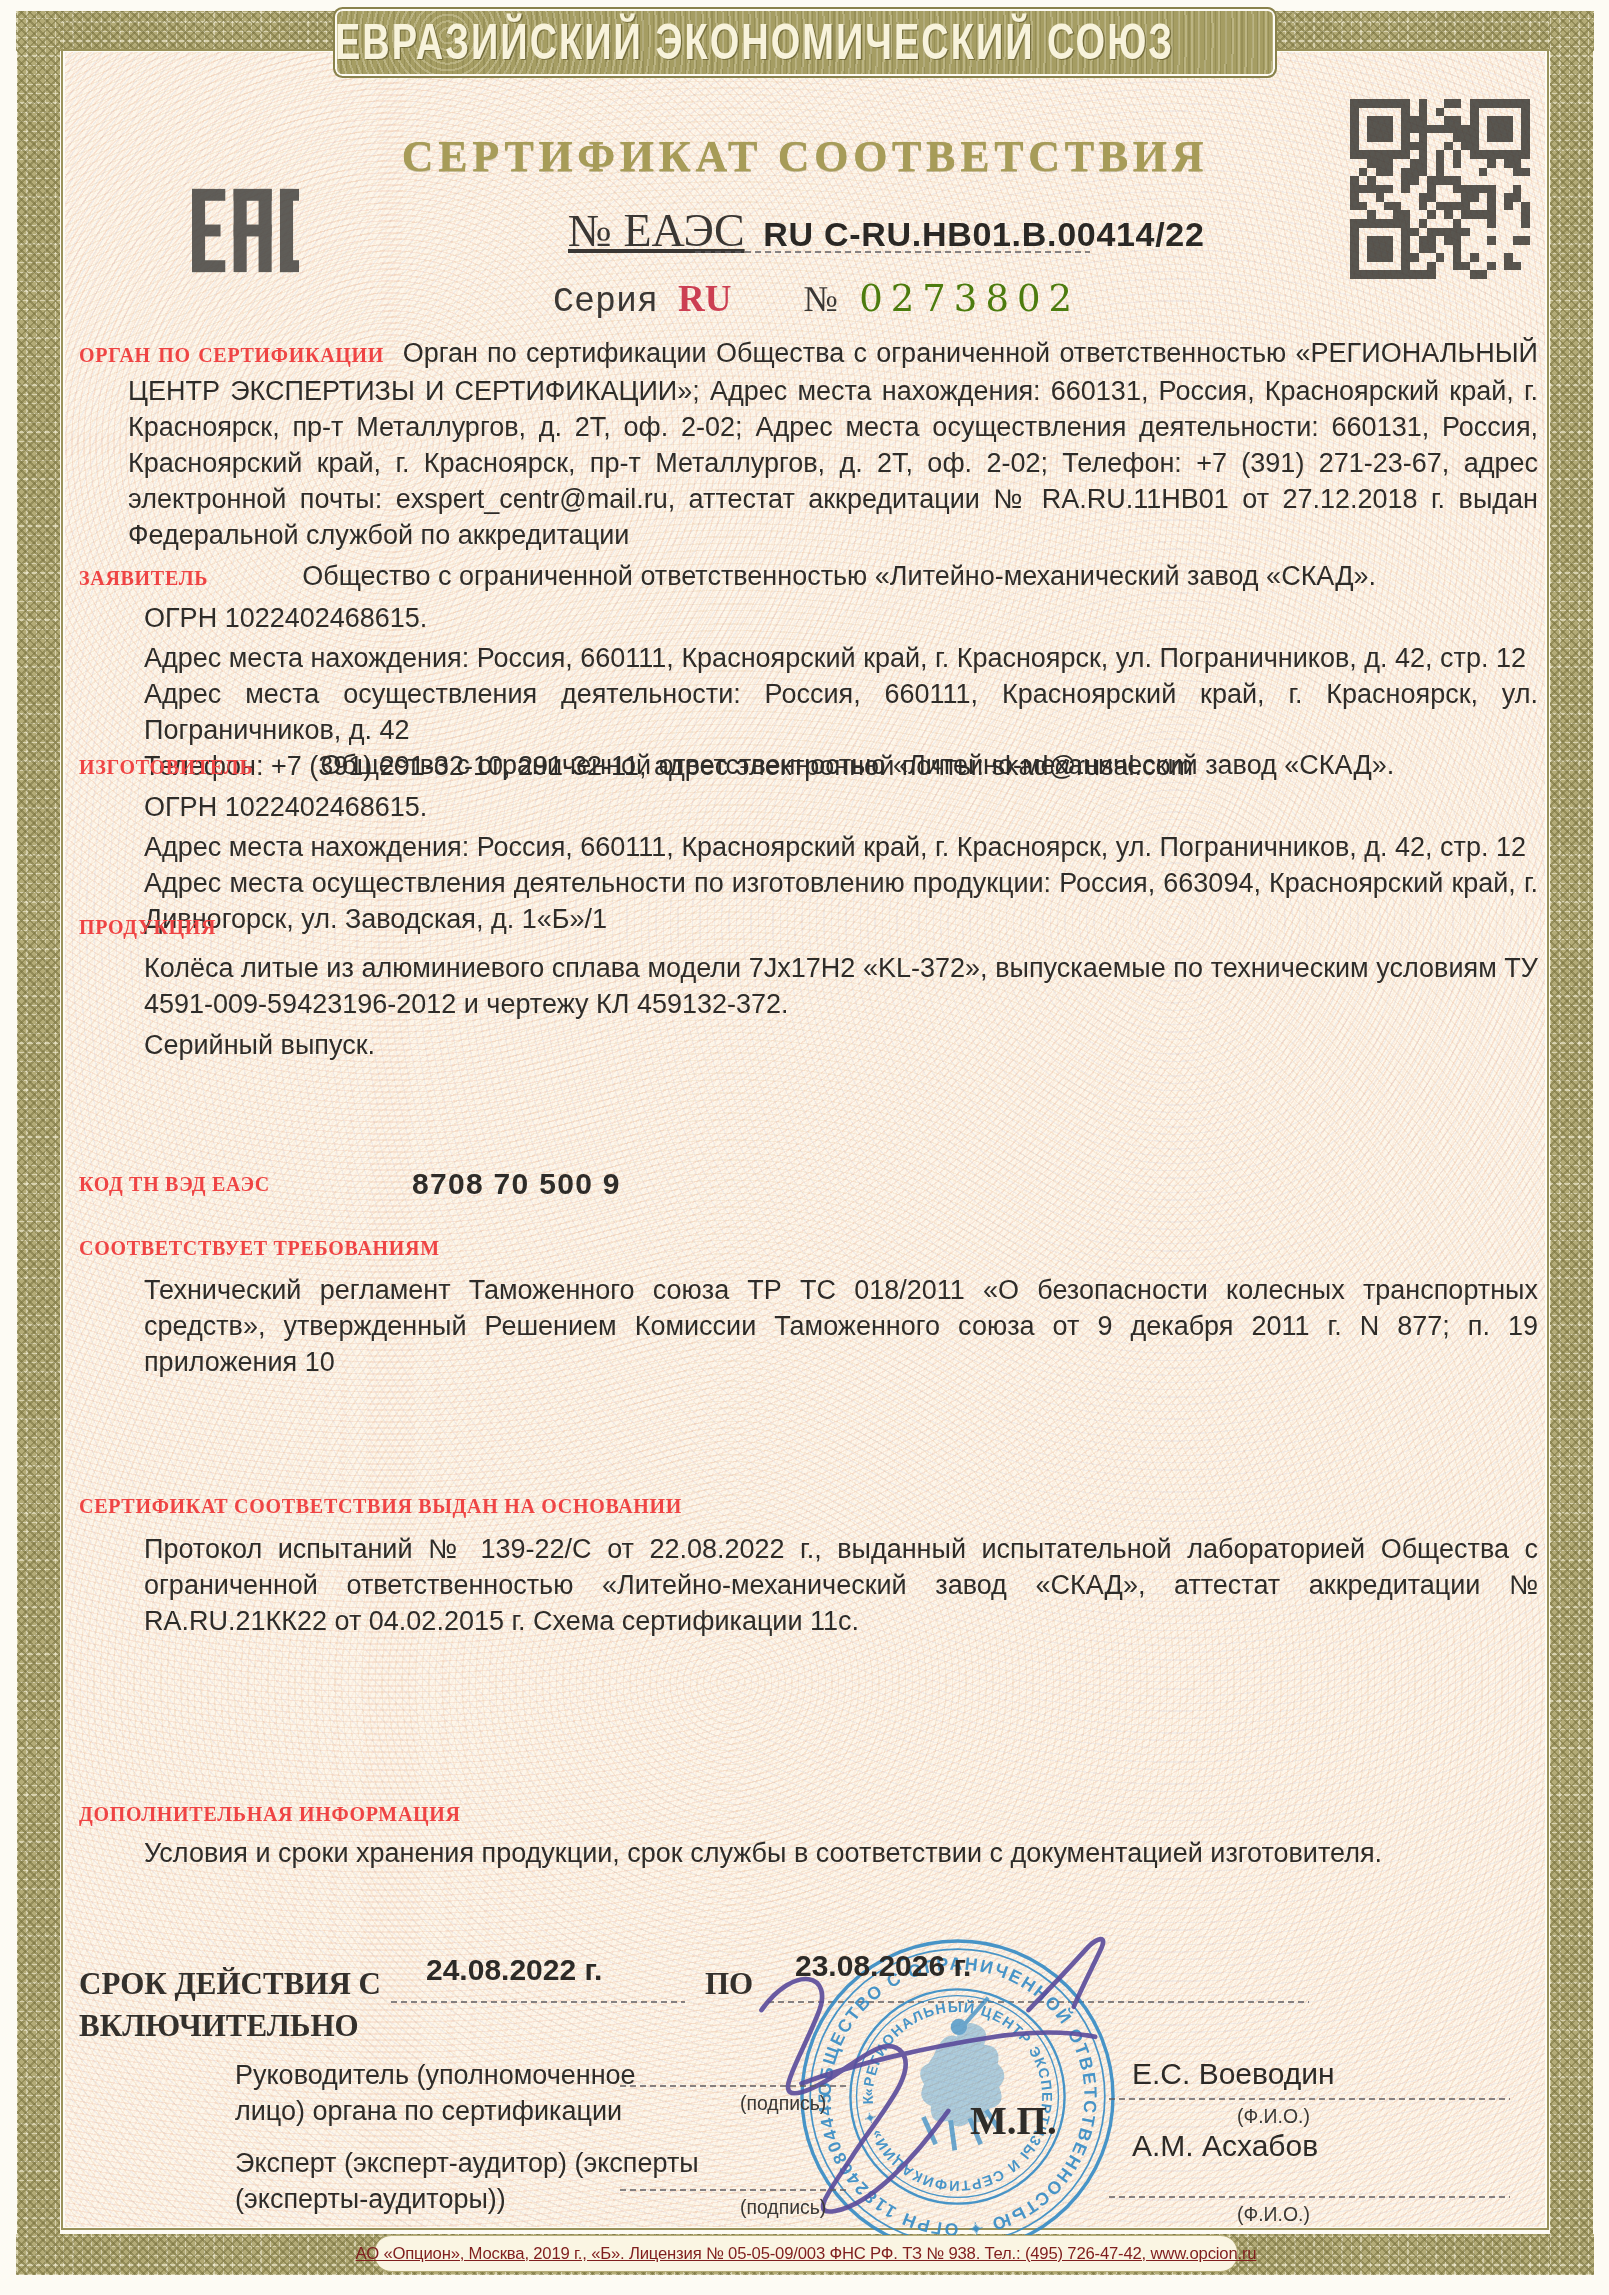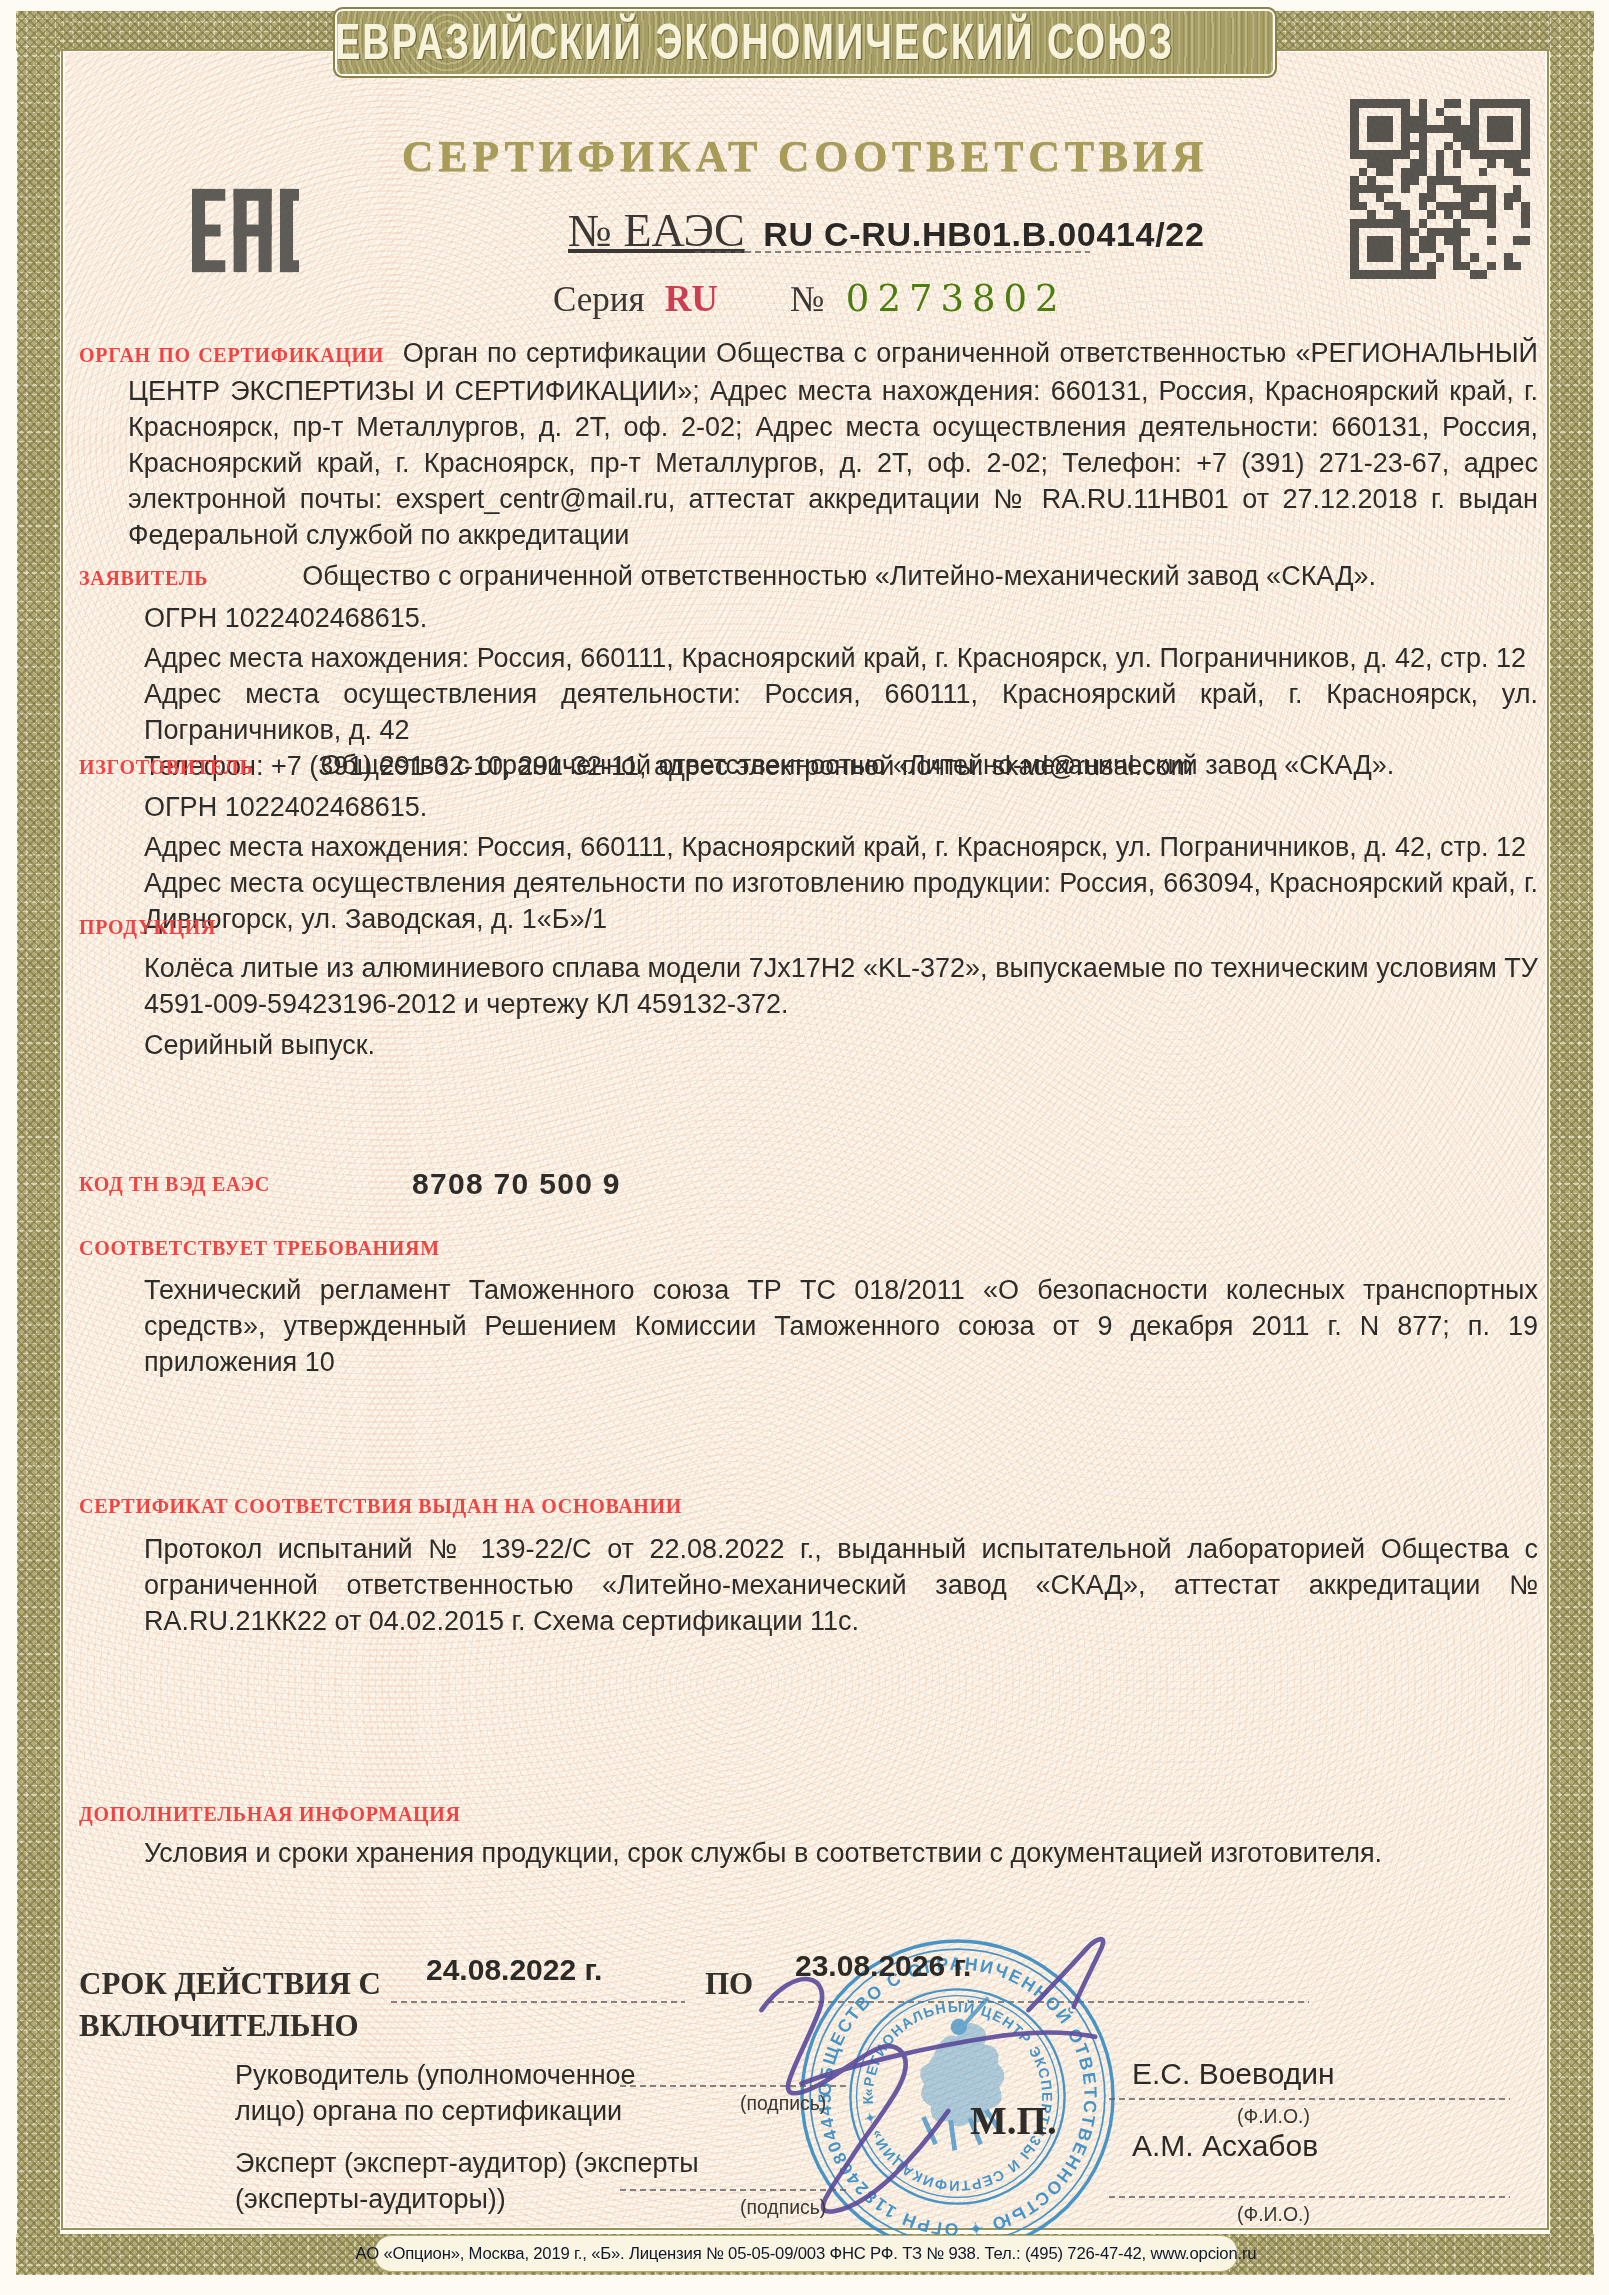--- a/index.html
+++ b/index.html
@@ -34,21 +34,21 @@
   .plaque span{display:inline-block;font-weight:bold;font-size:38px;letter-spacing:2px;color:#f8f3dc;
     transform:scaleY(1.3);text-shadow:1.3px 1.3px 0 rgba(90,84,40,.65);white-space:nowrap;}
   
   .doc-title{position:absolute;left:0;top:131px;width:1610px;text-align:center;
     font-family:"Liberation Serif",serif;font-weight:bold;font-size:44px;letter-spacing:4.7px;
     color:#a79c58;text-shadow:0 1.3px 0 rgba(125,115,55,.4),0 0 0.7px rgba(125,115,55,.6);}
   .num-row{position:absolute;left:568px;top:204px;display:flex;align-items:baseline;}
   .num-label{font-family:"Liberation Serif",serif;font-size:46px;color:#3a3734;text-decoration:underline;}
   .num-value{font-weight:bold;font-size:34px;letter-spacing:0.7px;color:#2a2825;margin-left:18.7px;white-space:nowrap;}
   .series-row{position:absolute;left:553px;top:277px;display:flex;align-items:baseline;}
-  .series-label{font-family:Liberation Serif, serif;font-size:35px;color:#3a3734;}
+  .series-label{font-family:Liberation Mono, monospace;font-size:35px;color:#3a3734;}
   .series-val{font-family:"Liberation Serif",serif;font-weight:bold;font-size:37px;margin-left:20px;}
   .serial-no{font-family:"Liberation Serif",serif;font-size:36px;color:#3a3734;margin-left:72px;}
   .serial-num{font-family:"DejaVu Serif",serif;font-size:37px;letter-spacing:8px;margin-left:21.4px;}
   .sec{position:absolute;left:79px;width:1459px;}
   .sec-head{font-family:"Liberation Serif",serif;font-weight:bold;font-size:20px;letter-spacing:0.7px;color:#ef4444;}
   .bodytxt{font-size:27px;line-height:36px;text-align:justify;color:#2e2c29;}
   .hang{padding-left:49px;text-indent:-49px;}
   .ind{margin-left:65px;}
   p{margin:0;}
   .gap140{display:inline-block;width:94px;}
@@ -59,21 +59,21 @@
     background:repeating-linear-gradient(90deg, rgba(95,92,96,.75) 0 6px, rgba(0,0,0,0) 6px 10px);}
   .datetxt{position:absolute;font-weight:bold;font-size:30px;color:#2c2a27;white-space:nowrap;}
   .vlabel{position:absolute;font-family:"Liberation Serif",serif;font-weight:bold;font-size:31px;color:#33302c;}
   .role{position:absolute;font-size:27px;line-height:36px;color:#2e2c29;}
   .caption{position:absolute;font-size:19.4px;color:#3a3835;}
   .fio-name{position:absolute;font-size:30px;color:#2c2a27;white-space:nowrap;}
   .mp{position:absolute;font-family:"Liberation Serif",serif;font-weight:bold;font-size:39px;color:#2f2d2a;}
   
   .footer-pill{position:absolute;left:374px;top:2235px;width:862px;height:35px;border-radius:17.4px;
     background:#faf5e3;border:1.3px solid #b3ab77;display:flex;align-items:center;justify-content:center;}
-  .footer-pill span{font-size:16.7px;color:#0f172a;letter-spacing:-0.2px;white-space:nowrap;}
+  .footer-pill span{font-size:16.7px;color:#7f1d1d;letter-spacing:-0.2px;white-space:nowrap;text-decoration:underline;}
   .stamp-wrap{position:absolute;left:787px;top:1926px;width:341px;height:341px;opacity:.88;}
   .sig-wrap{position:absolute;left:721px;top:1930px;width:468px;height:287px;}
   .qr{position:absolute;left:1350px;top:99px;}
   .eac{position:absolute;left:192px;top:182px;}
 </style>
 </head>
 <body>
 
 <div class="page">
 

